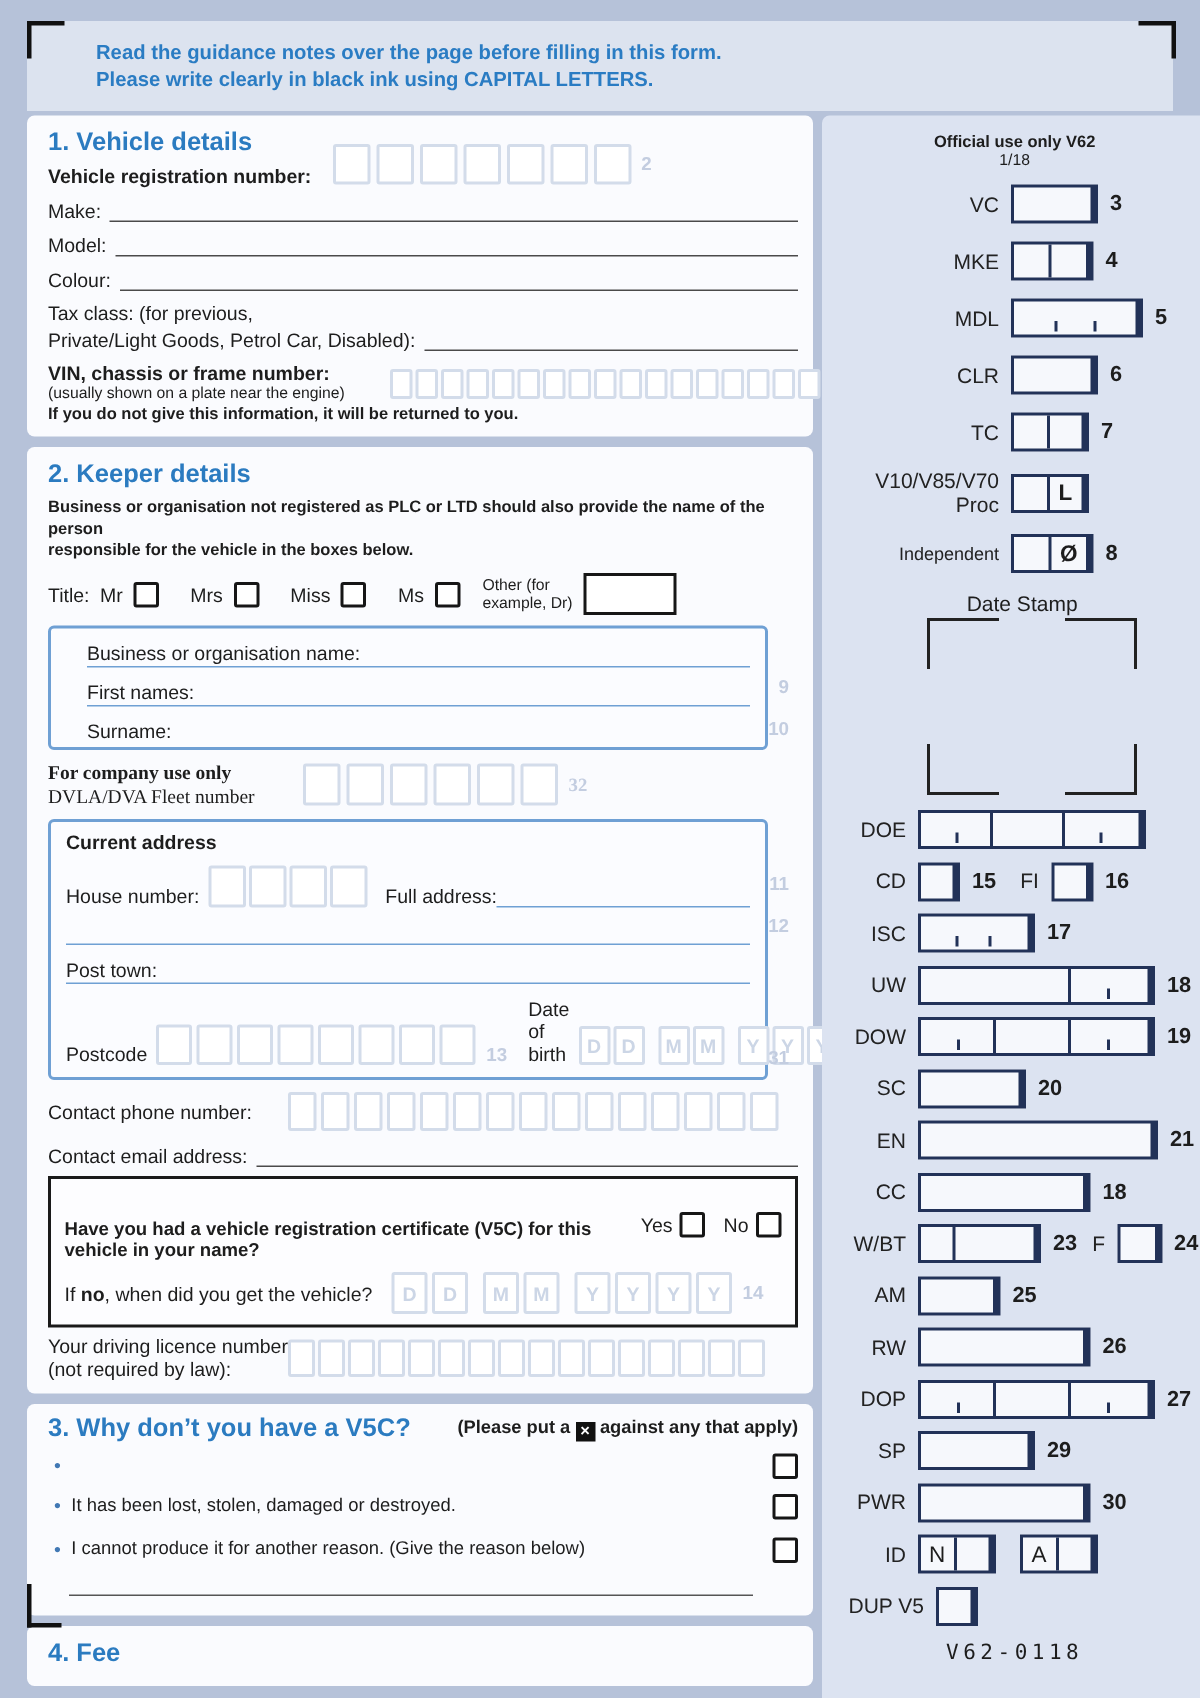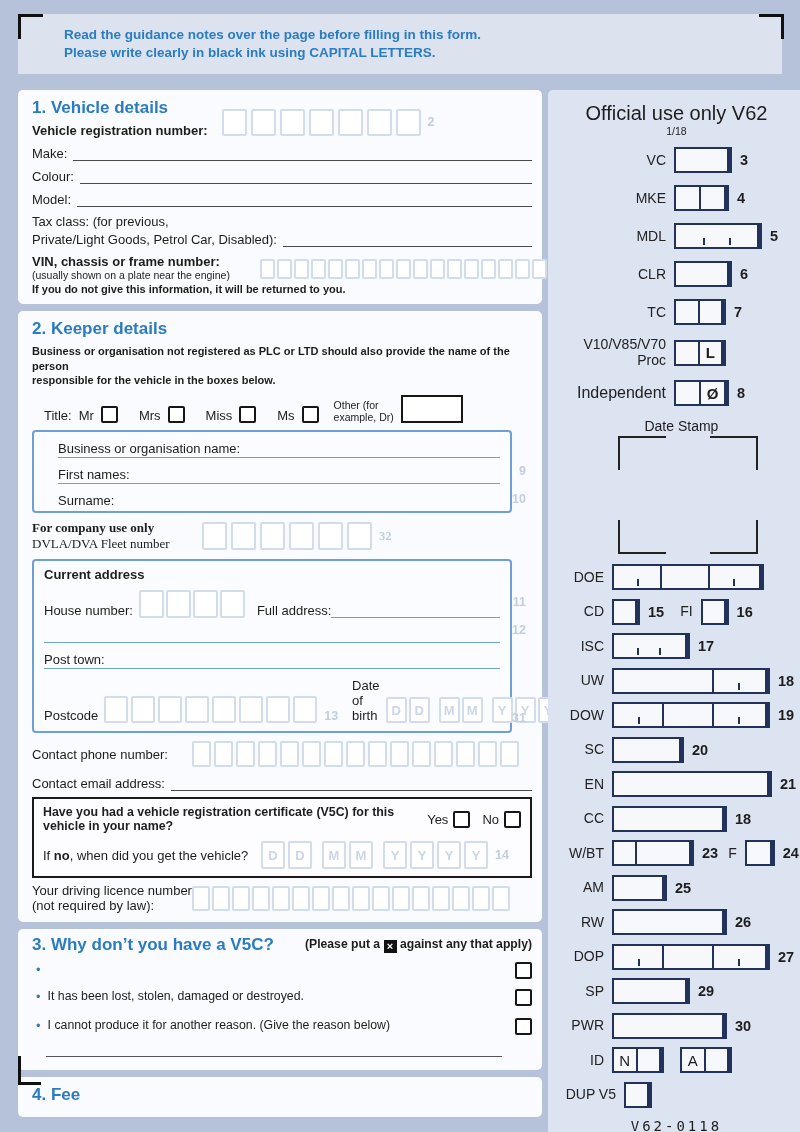--- a/index.html
+++ b/index.html
@@ -12,21 +12,21 @@
     overflow:hidden;
   }
   .content{padding:14px 18px 0 18px;}
   
   .mark{position:absolute;width:22px;height:22px;}
   .mark.tl{top:14px;left:18px;border-top:3px solid #101010;border-left:3px solid #101010;}
   .mark.tr{top:14px;right:16px;border-top:3px solid #101010;border-right:3px solid #101010;}
   .mark.bl{top:1056px;left:18px;width:20px;height:26px;border-bottom:3px solid #101010;border-left:3px solid #101010;}
 
   .header-band{
-    background:#dce3ef;margin-bottom:16px;
+    background:#dce3ef;margin-bottom:3px;
     padding:12px 20px 12px 46px;
   }
   .header-band p{margin:0;color:#2a7cc3;font-weight:bold;font-size:13.5px;line-height:1.35;}
 
   .cols{display:flex;gap:6px;align-items:stretch;}
   .leftcol{width:524px;display:flex;flex-direction:column;gap:7px;}
   .rightcol{flex:1;background:#dce3f1;border-radius:5px;position:relative;padding:8px 6px 30px 6px;box-sizing:border-box;}
 
   .section{background:#fafbfe;border-radius:5px;padding:6px 10px 9px 14px;}
   h2{margin:2px 0 5px 0;color:#2b7bc0;font-size:17px;}
@@ -65,21 +65,21 @@
 
   
   .qbox{border:2.5px solid #1a1a1a;background:#fdfdff;padding:6px 9px 7px 9px;margin:6px 0 5px 0;}
 
   .bullet{display:flex;align-items:flex-start;margin:5px 0;font-size:12.3px;line-height:1.3;}
   .bullet .dot{color:#4178b4;margin:0 7px 0 4px;font-size:13px;}
   .bullet .cb{margin-left:auto;flex:none;}
   .xicon{display:inline-block;width:13px;height:13px;background:#111;color:#fff;font-size:11px;line-height:13px;text-align:center;font-weight:bold;vertical-align:-2px;}
 
   
-  .otitle{text-align:center;font-weight:normal;font-size:20px;margin-top:4px;}
+  .otitle{text-align:center;font-weight:bold;font-size:11px;margin-top:4px;}
   .over{text-align:center;font-size:10.5px;margin-bottom:10px;}
   .orow{display:flex;align-items:center;}
   .grpA .orow{margin-bottom:12px;}
   .grpB .orow{margin-bottom:8.5px;}
   .olabel{text-align:right;margin-right:8px;font-size:14px;color:#222;flex:none;line-height:1.1;}
   .grpA .olabel{width:112px;}
   .grpB .olabel{width:50px;}
   .obox{position:relative;display:flex;background:#f6f8fc;border:2px solid #223258;border-right-width:5px;height:26px;box-sizing:border-box;flex:none;}
   .onum{margin-left:8px;font-weight:bold;font-size:14.5px;flex:none;}
   .seg{flex:1;display:flex;align-items:center;justify-content:center;font-weight:bold;font-size:15px;}
@@ -130,25 +130,25 @@
               <span class="cell"></span>
               <span class="cell"></span>
             </div>
           <span class="ref" style="margin-top:10px;">2</span>
         </div>
         <div class="frow">
             <span class="lbl">Make:</span>
             <span class="uline"></span>
           </div>
         <div class="frow">
+            <span class="lbl">Model:</span>
+            <span class="uline"></span>
+          </div>
+        <div class="frow">
             <span class="lbl">Colour:</span>
-            <span class="uline"></span>
-          </div>
-        <div class="frow">
-            <span class="lbl">Model:</span>
             <span class="uline"></span>
           </div>
         <div class="lbl" style="margin-top:6px;">Tax class: (for previous,</div>
         <div class="frow" style="margin-top:2px;">
             <span class="lbl">Private/Light Goods, Petrol Car, Disabled):</span>
             <span class="uline"></span>
           </div>
         <div style="display:flex;margin-top:5px;">
           <div style="width:228px;flex:none;">
             <div class="lbl b">VIN, chassis or frame number:</div>
@@ -176,21 +176,21 @@
         </div>
         <div class="small b" style="font-size:11px;margin-top:2px;">If you do not give this information, it will be returned to you.</div>
       </div>
 
       <div class="section">
         <h2>2. Keeper details</h2>
         <div class="small b" style="font-size:11px;line-height:1.3;">
           <div>Business or organisation not registered as PLC or LTD should also provide the name of the person</div>
           <div>responsible for the vehicle in the boxes below.</div>
         </div>
-        <div class="row" style="margin:8px 0 7px 12px;gap:7px;align-items:flex-end;">
+        <div class="row" style="margin:8px 0 7px 0;gap:7px;">
           <span class="lbl">Title:</span>
           <span class="lbl">Mr</span>
           <span class="checkbox"></span>
           <span class="lbl" style="margin-left:14px;">Mrs</span>
           <span class="checkbox"></span>
           <span class="lbl" style="margin-left:14px;">Miss</span>
           <span class="checkbox"></span>
           <span class="lbl" style="margin-left:14px;">Ms</span>
           <span class="checkbox"></span>
           <span class="small" style="line-height:1.15;margin-left:8px;">
@@ -284,21 +284,21 @@
               <span class="cell"></span>
               <span class="cell"></span>
             </span>
         </div>
         <div class="frow" style="margin:8px 0 4px 0;">
             <span class="lbl">Contact email address:</span>
             <span class="uline"></span>
           </div>
         <div class="qbox">
           <div class="row">
-            <span class="lbl b" style="font-size:12.4px;">Have you had a vehicle registration certificate (V5C) for this vehicle in your name?</span>
+            <span class="lbl b" style="font-size:12.4px;margin-top:20px;">Have you had a vehicle registration certificate (V5C) for this vehicle in your name?</span>
             <span class="lbl" style="margin-left:8px;">Yes</span>
             <span class="checkbox" style="margin-left:5px;"></span>
             <span class="lbl" style="margin-left:12px;">No</span>
             <span class="checkbox" style="margin-left:5px;"></span>
           </div>
           <div class="row" style="margin-top:8px;">
             <span class="lbl" style="width:218px;flex:none;"><span>If </span><span class="b">no</span><span>, when did you get the vehicle?</span></span>
             <span class="strip date-strip cells-date14">
                 <span class="cell letter">D</span>
                 <span class="cell letter">D</span>
@@ -410,21 +410,21 @@
             <span class="olabel">
               <div>V10/V85/V70</div>
               <div>Proc</div>
             </span>
             <span class="obox w52">
               <span class="seg"></span>
               <span class="seg">L</span>
             </span>
           </div>
         <div class="orow">
-            <span class="olabel" style="font-size:16px;">Independent</span>
+            <span class="olabel" style="font-size:12px;">Independent</span>
             <span class="obox w55">
               <span class="seg"></span>
               <span class="seg">Ø</span>
             </span>
             <span class="onum">8</span>
           </div>
       </div>
 
       <div class="stamplbl">Date Stamp</div>
       <div class="stamp">

